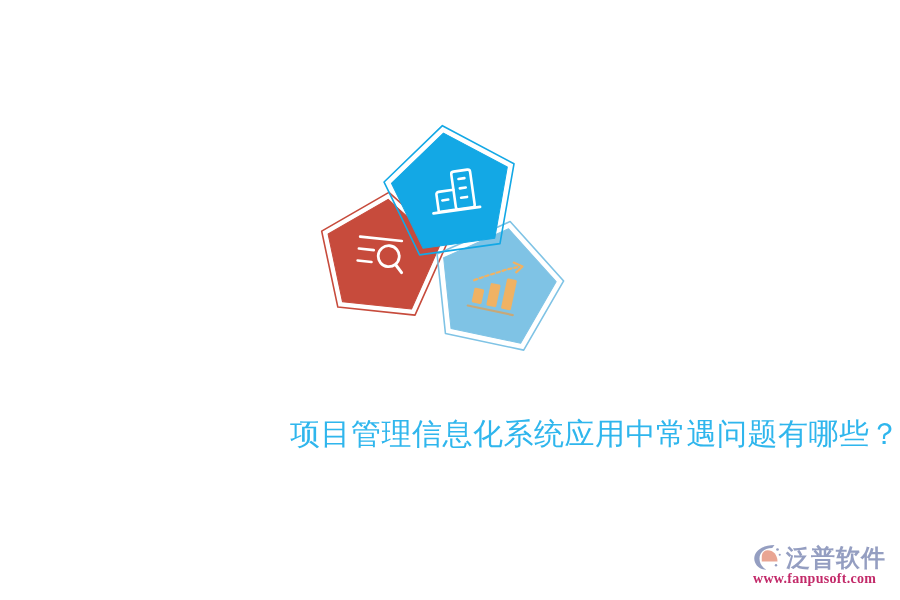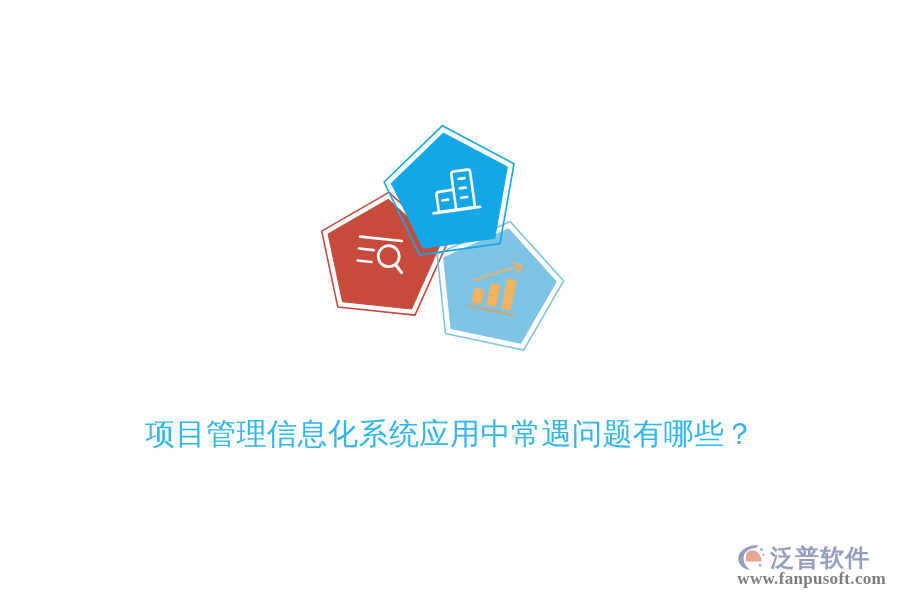--- a/index.html
+++ b/index.html
@@ -37,21 +37,21 @@
     height: 265px;
     overflow: visible;
   }
 
   
   .headline {
     position: absolute;
     left: 0;
     top: 412px;
     width: 900px;
-    text-align: center;
+    text-align: right;
     font-family: "DejaVu Serif", "Liberation Serif", serif;
     font-size: 30px;
     line-height: 44px;
     letter-spacing: 0.5px;
     color: #2FB6ED;
     white-space: nowrap;
     font-weight: 400;
   }
 
   
@@ -78,23 +78,23 @@
   .wm-brand {
     font-family: "DejaVu Serif", "Liberation Serif", serif;
     font-size: 24px;
     font-weight: 700;
     color: #8C96BC;
     letter-spacing: 1px;
     line-height: 28px;
   }
   .wm-url {
     font-family: "Liberation Serif", "DejaVu Serif", serif;
-    font-size: 17px;
+    font-size: 14px;
     font-weight: 700;
-    color: #737373;
+    color: #be185d;
     letter-spacing: 0.3px;
     line-height: 18px;
     margin-top: -2px;
     padding-left: 1px;
   }
 </style>
 </head>
 <body>
 
 <div id="canvas">

